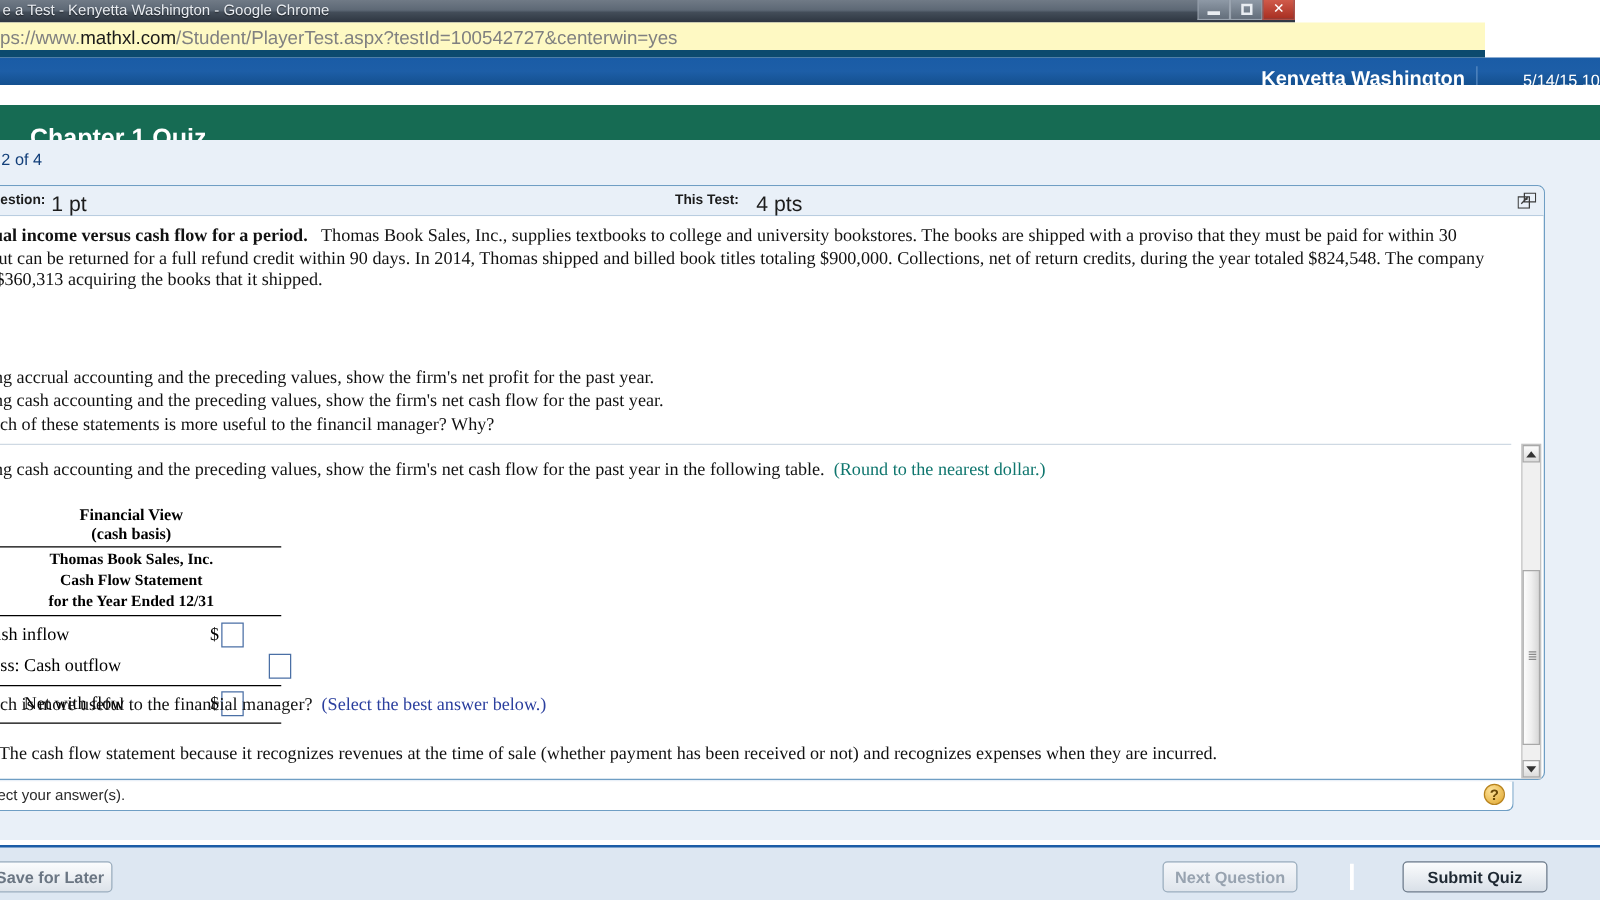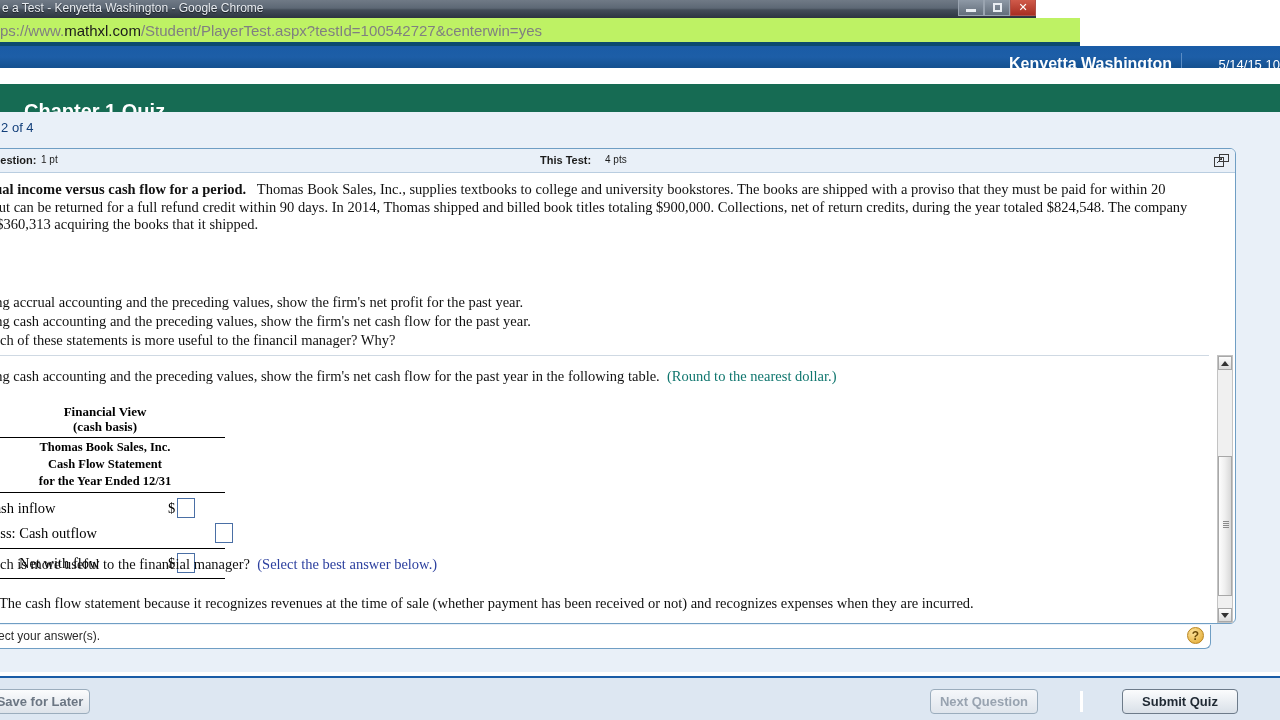--- a/index.html
+++ b/index.html
@@ -34,23 +34,23 @@
     background: linear-gradient(to bottom, #8e99a6, #636e7b);
     display: flex; align-items: center; justify-content: center;
   }
   .winbtn.close { background: linear-gradient(to bottom, #d05a4a, #a82f22); border-color: #b05048; }
   .wb-min { width: 10px; height: 3px; background: #e9edf2; margin-top: 6px; }
   .wb-max { width: 9px; height: 9px; border: 2px solid #e9edf2; }
   .wb-x { color: #fff; font-size: 11px; line-height: 11px; }
 
   
   #urlbar {
-    position: absolute; left: 0; top: 18px; width: 1080px; height: 28px;
-    background: #bef264;
-    border-bottom: 4px solid #0c4a6e;
+    position: absolute; left: 0; top: 18px; width: 1188px; height: 28px;
+    background: #fef9c3;
+    border-bottom: 6px solid #0c4a6e;
     overflow: hidden;
   }
   #url-text {
     position: absolute; left: 0; top: 4px;
     font-size: 15px; white-space: nowrap; color: #808080;
   }
   #url-text .host { color: #1b1b1b; }
 
   
   #bluebar {
@@ -101,21 +101,21 @@
     border: 1px solid #6f9ec4;
     border-radius: 6px;
   }
   #panel-head {
     position: absolute; left: 0; top: 0; width: 100%; height: 24px;
     background: #e9f0f8;
     border-bottom: 1px solid #b9cde0;
     border-radius: 5px 5px 0 0;
   }
   .ph-label { position: absolute; top: 5px; font-size: 11px; font-weight: bold; color: #1c1c1c; }
-  .ph-value { position: absolute; top: 5px; font-size: 10px; color: #1c1c1c; }
+  .ph-value { position: absolute; top: 5px; font-size: 17px; color: #1c1c1c; }
   #ph-q-label { left: 10px; }
   #ph-q-value { left: 66px; }
   #ph-t-label { left: 565px; }
   #ph-t-value { left: 630px; }
 
   #popout-icon {
     position: absolute; right: 4px; top: 2px;
     width: 20px; height: 18px;
     display: flex; align-items: center; justify-content: center;
   }
@@ -326,21 +326,21 @@
           <rect x="5.5" y="0.5" width="9" height="7" fill="none" stroke="#3b3b3b"></rect>
           <line x1="3" y1="9" x2="8" y2="4" stroke="#3b3b3b"></line>
           <polygon points="8,3 8,6 5,6" fill="#3b3b3b"></polygon>
         </svg>
       </div>
     </div>
 
     <div id="qcontent">
 
       <div id="qtext">
-        <div class="qline"><b>ccrual income versus cash flow for a period.</b>&nbsp;&nbsp; <span>Thomas Book Sales, Inc., supplies textbooks to college and university bookstores.  The books are shipped with a proviso that they must be paid for within 20</span></div>
+        <div class="qline"><b>ccrual income versus cash flow for a period.</b>&nbsp;&nbsp; <span>Thomas Book Sales, Inc., supplies textbooks to college and university bookstores.  The books are shipped with a proviso that they must be paid for within 30</span></div>
         <div class="qline">ys but can be returned for a full refund credit within 90 days.  In 2014, Thomas shipped and billed book titles totaling $900,000.  Collections, net of return credits, during the year totaled $824,548.  The company</div>
         <div class="qline">ent $360,313 acquiring the books that it shipped.</div>
       </div>
 
       <div id="subquestions">
         <div class="qline"> Using accrual accounting and the preceding values, show the firm's net profit for the past year.</div>
         <div class="qline">Using cash accounting and the preceding values, show the firm's net cash flow for the past year.</div>
         <div class="qline">Which of these statements is more useful to the financil manager? Why?</div>
       </div>
 

